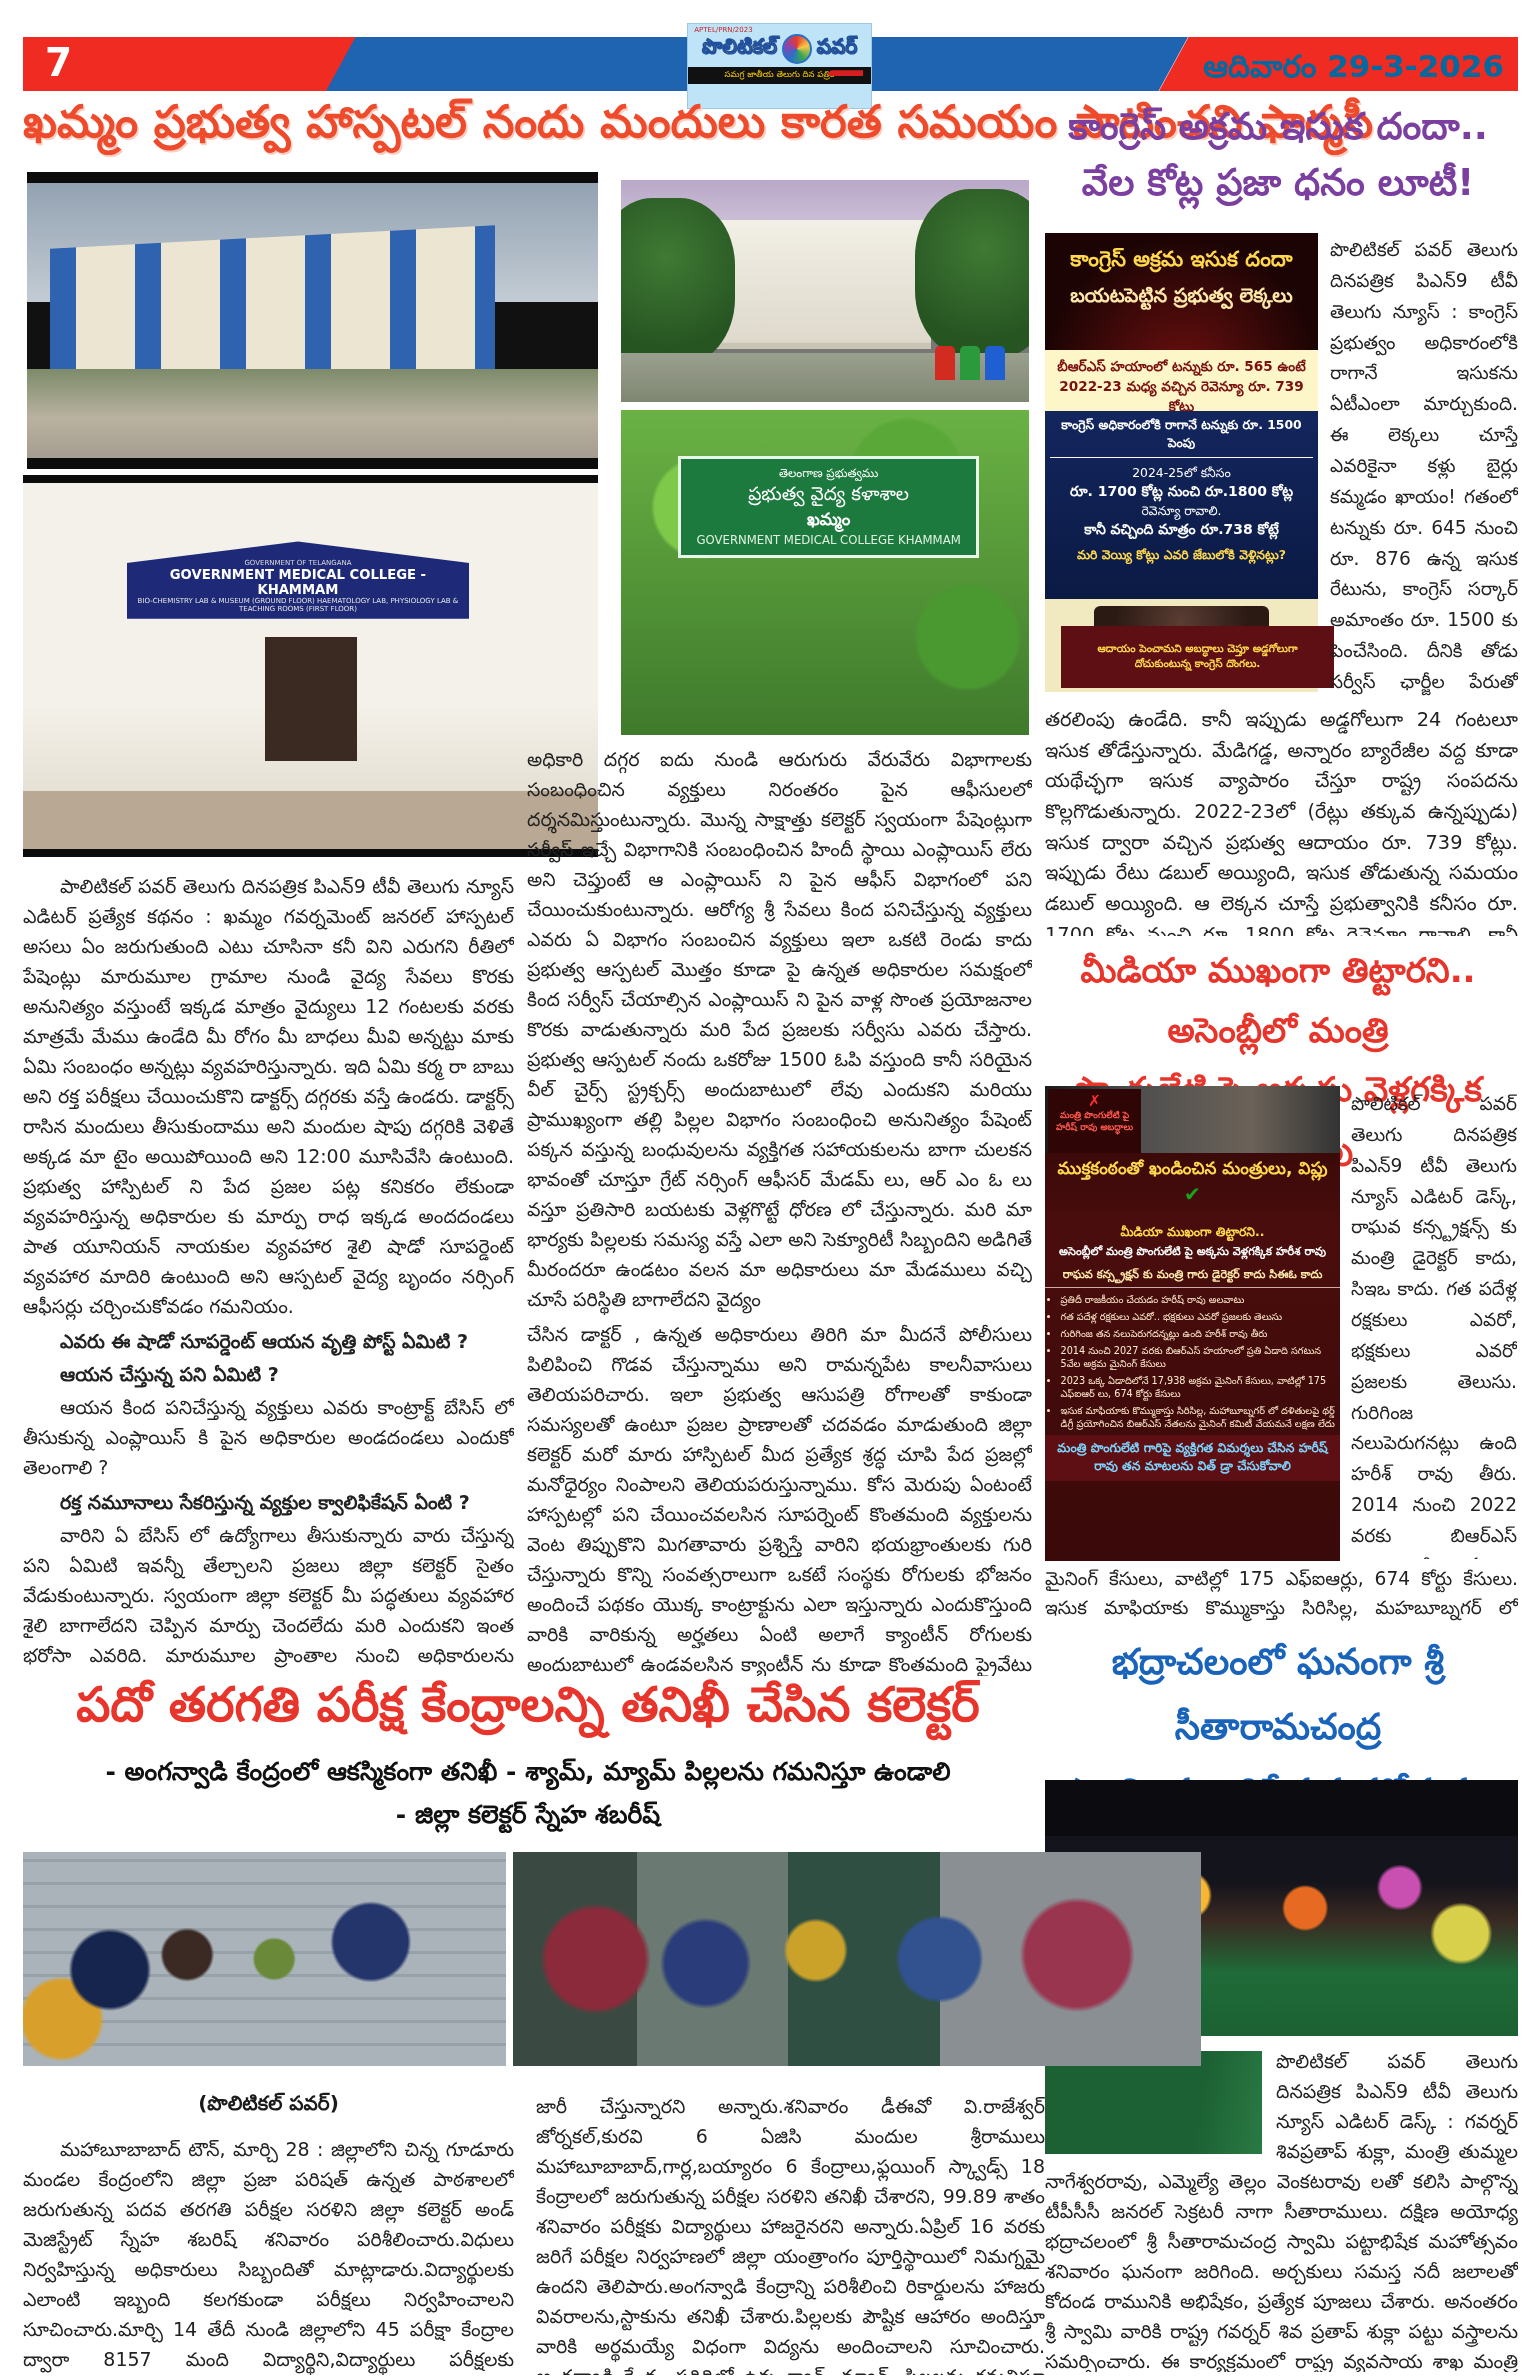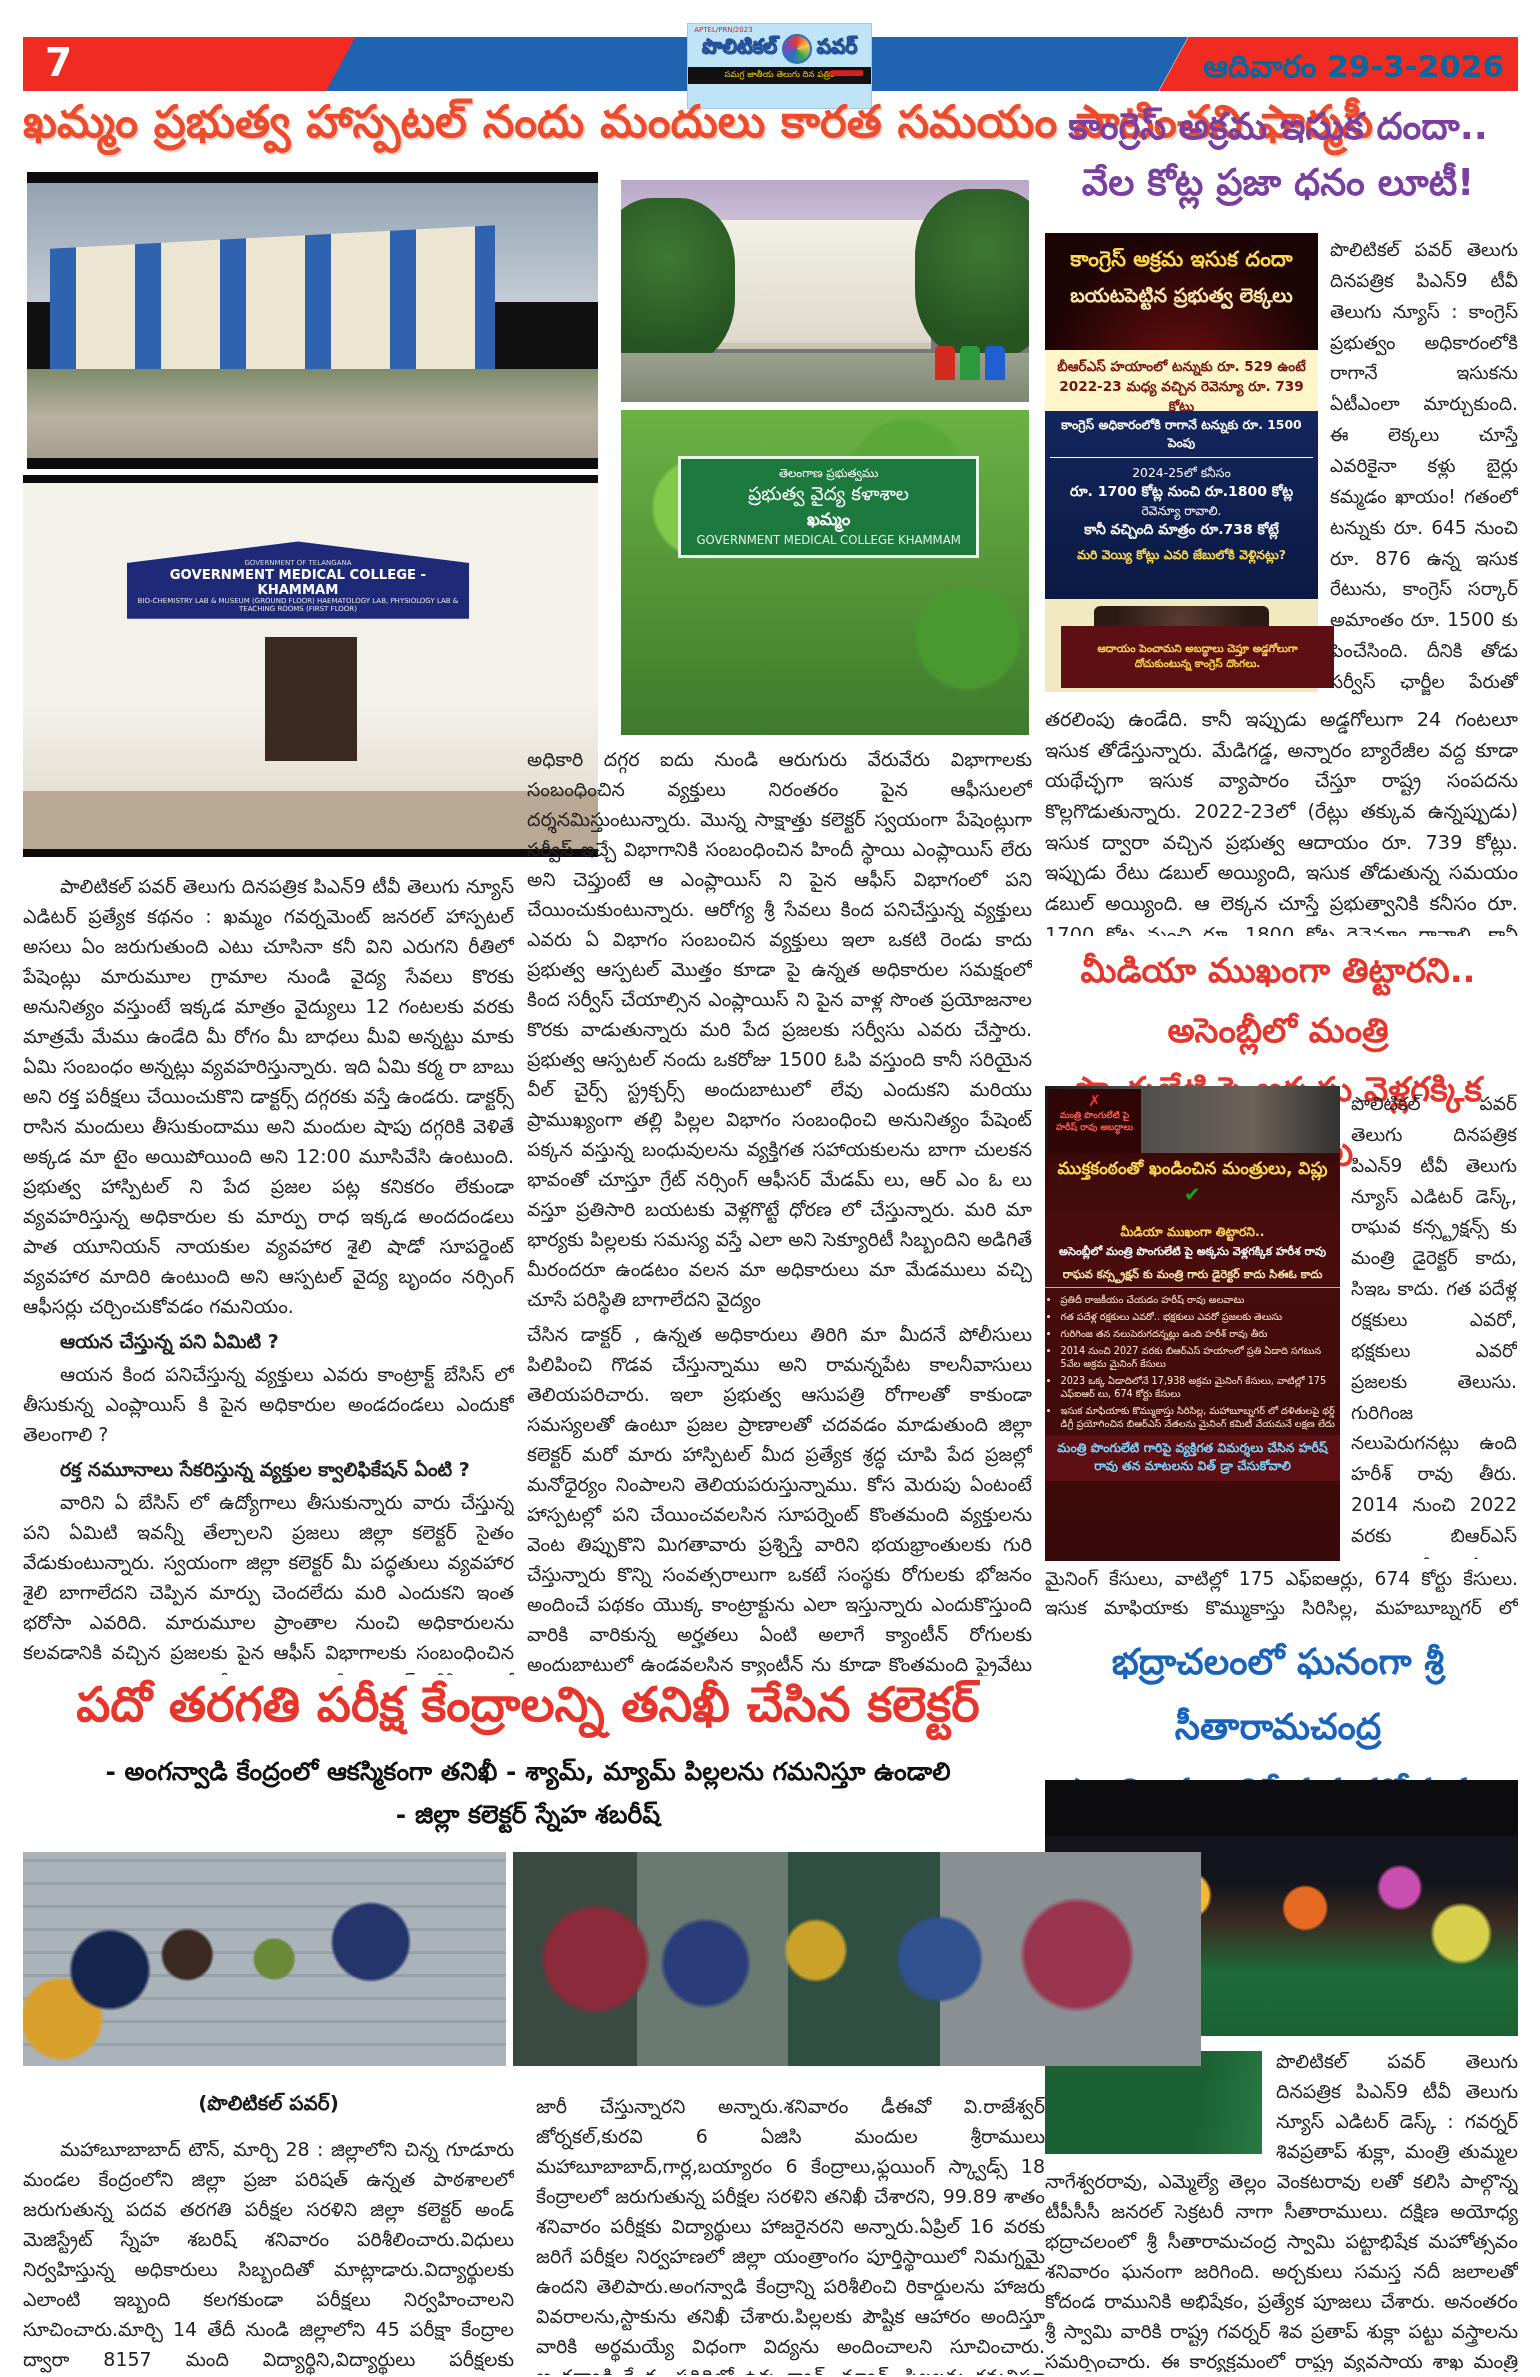--- a/index.html
+++ b/index.html
@@ -178,39 +178,40 @@
   <div class="sign-green">
     <div class="g1">తెలంగాణ ప్రభుత్వము</div>
     <div class="g2">ప్రభుత్వ వైద్య కళాశాల</div>
     <div class="g3">ఖమ్మం</div>
     <div class="g4">GOVERNMENT MEDICAL COLLEGE KHAMMAM</div>
   </div>
 </div>
 
 <div class="abs body-txt" style="left:23px;top:871px;width:491px;height:804px;overflow:hidden;">
   <p>పాలిటికల్ పవర్ తెలుగు దినపత్రిక పిఎన్9 టీవీ తెలుగు న్యూస్ ఎడిటర్ ప్రత్యేక కథనం : ఖమ్మం గవర్నమెంట్ జనరల్ హాస్పటల్ అసలు ఏం జరుగుతుంది ఎటు చూసినా కనీ విని ఎరుగని రీతిలో పేషెంట్లు మారుమూల గ్రామాల నుండి వైద్య సేవలు కొరకు అనునిత్యం వస్తుంటే ఇక్కడ మాత్రం వైద్యులు 12 గంటలకు వరకు మాత్రమే మేము ఉండేది మీ రోగం మీ బాధలు మీవి అన్నట్టు మాకు ఏమి సంబంధం అన్నట్లు వ్యవహరిస్తున్నారు. ఇది ఏమి కర్మ రా బాబు అని రక్త పరీక్షలు చేయించుకొని డాక్టర్స్ దగ్గరకు వస్తే ఉండరు. డాక్టర్స్ రాసిన మందులు తీసుకుందాము అని మందుల షాపు దగ్గరికి వెళితే అక్కడ మా టైం అయిపోయింది అని 12:00 మూసివేసి ఉంటుంది. ప్రభుత్వ హాస్పిటల్ ని పేద ప్రజల పట్ల కనికరం లేకుండా వ్యవహరిస్తున్న అధికారుల కు మార్పు రాధ ఇక్కడ అందదండలు పాత యూనియన్ నాయకుల వ్యవహార శైలి షాడో సూపర్డెంట్ వ్యవహార మాదిరి ఉంటుంది అని ఆస్పటల్ వైద్య బృందం నర్సింగ్ ఆఫీసర్లు చర్చించుకోవడం గమనియం.</p>
+  <div class="qline">ఎవరు ఈ షాడో సూపర్డెంట్ ఆయన వృత్తి పోస్ట్ ఏమిటి ?</div>
   <div class="qline">ఆయన చేస్తున్న పని ఏమిటి ?</div>
   <p>ఆయన కింద పనిచేస్తున్న వ్యక్తులు ఎవరు కాంట్రాక్ట్ బేసిస్ లో తీసుకున్న ఎంప్లాయిస్ కి పైన అధికారుల అండదండలు ఎందుకో తెలంగాలి ?</p>
   <div class="qline">రక్త నమూనాలు సేకరిస్తున్న వ్యక్తుల క్వాలిఫికేషన్ ఏంటి ?</div>
   <p>వారిని ఏ బేసిస్ లో ఉద్యోగాలు తీసుకున్నారు వారు చేస్తున్న పని ఏమిటి ఇవన్నీ తేల్చాలని ప్రజలు జిల్లా కలెక్టర్ సైతం వేడుకుంటున్నారు. స్వయంగా జిల్లా కలెక్టర్ మీ పద్ధతులు వ్యవహార శైలి బాగాలేదని చెప్పిన మార్పు చెందలేదు మరి ఎందుకని ఇంత భరోసా ఎవరిది. మారుమూల ప్రాంతాల నుంచి అధికారులను కలవడానికి వచ్చిన ప్రజలకు పైన ఆఫీస్ విభాగాలకు సంబంధించిన అధికారులు అందుబాటులో కనపడటం లేదు. ఫోన్ చేస్తే ఎవరో ఫంక్షన్ అన్నప్పుడు ఒకేసారి అందరూ ఆఫీసులను వదిలిపెట్టి ఫంక్షన్లకు వేడుకలకు వెళ్లడం ఏమిటో అర్థం కాని విధానం. ఆఫీస్ విభాగాలలో పనిచేస్తున్న వ్యక్తులు ఏ విభాగంలో ఎందరు విధులు చేస్తున్నారో వారి డ్యూటీలను తీసుకున్నది ఎవరో ఏమిటో ఒక్కొక్కటి బయటపడాల్సిన అంశాలే.</p>
 </div>
 <div class="abs body-txt" style="left:527px;top:744px;width:505px;height:932px;overflow:hidden;">
   <p style="text-indent:0;">అధికారి దగ్గర ఐదు నుండి ఆరుగురు వేరువేరు విభాగాలకు సంబంధించిన వ్యక్తులు నిరంతరం పైన ఆఫీసులలో దర్శనమిస్తుంటున్నారు. మొన్న సాక్షాత్తు కలెక్టర్ స్వయంగా పేషెంట్లుగా సర్వీస్ ఇచ్చే విభాగానికి సంబంధించిన హిందీ స్థాయి ఎంప్లాయిస్ లేరు అని చెప్తుంటే ఆ ఎంప్లాయిస్ ని పైన ఆఫీస్ విభాగంలో పని చేయించుకుంటున్నారు. ఆరోగ్య శ్రీ సేవలు కింద పనిచేస్తున్న వ్యక్తులు ఎవరు ఏ విభాగం సంబంచిన వ్యక్తులు ఇలా ఒకటి రెండు కాదు ప్రభుత్వ ఆస్పటల్ మొత్తం కూడా పై ఉన్నత అధికారుల సమక్షంలో కింద సర్వీస్ చేయాల్సిన ఎంప్లాయిస్ ని పైన వాళ్ల సొంత ప్రయోజనాల కొరకు వాడుతున్నారు మరి పేద ప్రజలకు సర్వీసు ఎవరు చేస్తారు. ప్రభుత్వ ఆస్పటల్ నందు ఒకరోజు 1500 ఓపి వస్తుంది కానీ సరియైన వీల్ చైర్స్ స్ట్రక్చర్స్ అందుబాటులో లేవు ఎందుకని మరియు ప్రాముఖ్యంగా తల్లి పిల్లల విభాగం సంబంధించి అనునిత్యం పేషెంట్ పక్కన వస్తున్న బంధువులను వ్యక్తిగత సహాయకులను బాగా చులకన భావంతో చూస్తూ గ్రేట్ నర్సింగ్ ఆఫీసర్ మేడమ్ లు, ఆర్ ఎం ఓ లు వస్తూ ప్రతిసారి బయటకు వెళ్లగొట్టే ధోరణ లో చేస్తున్నారు. మరి మా భార్యకు పిల్లలకు సమస్య వస్తే ఎలా అని సెక్యూరిటీ సిబ్బందిని అడిగితే మీరందరూ ఉండటం వలన మా అధికారులు మా మేడములు వచ్చి చూసే పరిస్థితి బాగాలేదని వైద్యం</p>
   <p style="text-indent:0;">చేసిన డాక్టర్ , ఉన్నత అధికారులు తిరిగి మా మీదనే పోలీసులు పిలిపించి గొడవ చేస్తున్నాము అని రామన్నపేట కాలనీవాసులు తెలియపరిచారు. ఇలా ప్రభుత్వ ఆసుపత్రి రోగాలతో కాకుండా సమస్యలతో ఉంటూ ప్రజల ప్రాణాలతో చదవడం మాడుతుంది జిల్లా కలెక్టర్ మరో మారు హాస్పిటల్ మీద ప్రత్యేక శ్రద్ధ చూపి పేద ప్రజల్లో మనోధైర్యం నింపాలని తెలియపరుస్తున్నాము. కోస మెరుపు ఏంటంటే హాస్పటల్లో పని చేయించవలసిన సూపర్నెంట్ కొంతమంది వ్యక్తులను వెంట తిప్పుకొని మిగతావారు ప్రశ్నిస్తే వారిని భయభ్రాంతులకు గురి చేస్తున్నారు కొన్ని సంవత్సరాలుగా ఒకటే సంస్థకు రోగులకు భోజనం అందించే పథకం యొక్క కాంట్రాక్టును ఎలా ఇస్తున్నారు ఎందుకొస్తుంది వారికి వారికున్న అర్హతలు ఏంటి అలాగే క్యాంటీన్ రోగులకు అందుబాటులో ఉండవలసిన క్యాంటీన్ ను కూడా కొంతమంది ప్రైవేటు వ్యక్తులు తమ కనుసనల్లో కొన్ని సంవత్సరాలుగా నడుపుతున్నారు దీని వెనకున్నది ఎవరు అనేది మిలియన్ డాలర్ల ప్రశ్నగా ఉన్నది.</p>
 </div>
 
 <div class="purple-head">కాంగ్రెస్ అక్రమ ఇసుక దందా.. వేల కోట్ల ప్రజా ధనం లూటీ!</div>
 
 <div class="ig1">
   <div class="head">
     <div class="h1">కాంగ్రెస్ అక్రమ ఇసుక దందా</div>
     <div class="h2">బయటపెట్టిన ప్రభుత్వ లెక్కలు</div>
   </div>
   <div class="cream">
-    <div>బీఆర్ఎస్ హయాంలో టన్నుకు రూ. 529 ఉంటే</div>
+    <div>బీఆర్ఎస్ హయాంలో టన్నుకు రూ. 565 ఉంటే</div>
     <div>2022-23 మధ్య వచ్చిన రెవెన్యూ రూ. 739 కోట్లు</div>
   </div>
   <div class="navy">
     <div class="n1">కాంగ్రెస్ అధికారంలోకి రాగానే టన్నుకు రూ. 1500 పెంపు</div>
     <div>2024-25లో కనీసం</div>
     <div class="big">రూ. 1700 కోట్ల నుంచి రూ.1800 కోట్ల</div>
     <div>రెవెన్యూ రావాలి.</div>
     <div class="big">కానీ వచ్చింది మాత్రం రూ.738 కోట్లే</div>
     <div class="yel">మరి వెయ్యి కోట్లు ఎవరి జేబులోకి వెళ్లినట్లు?</div>
   </div>

